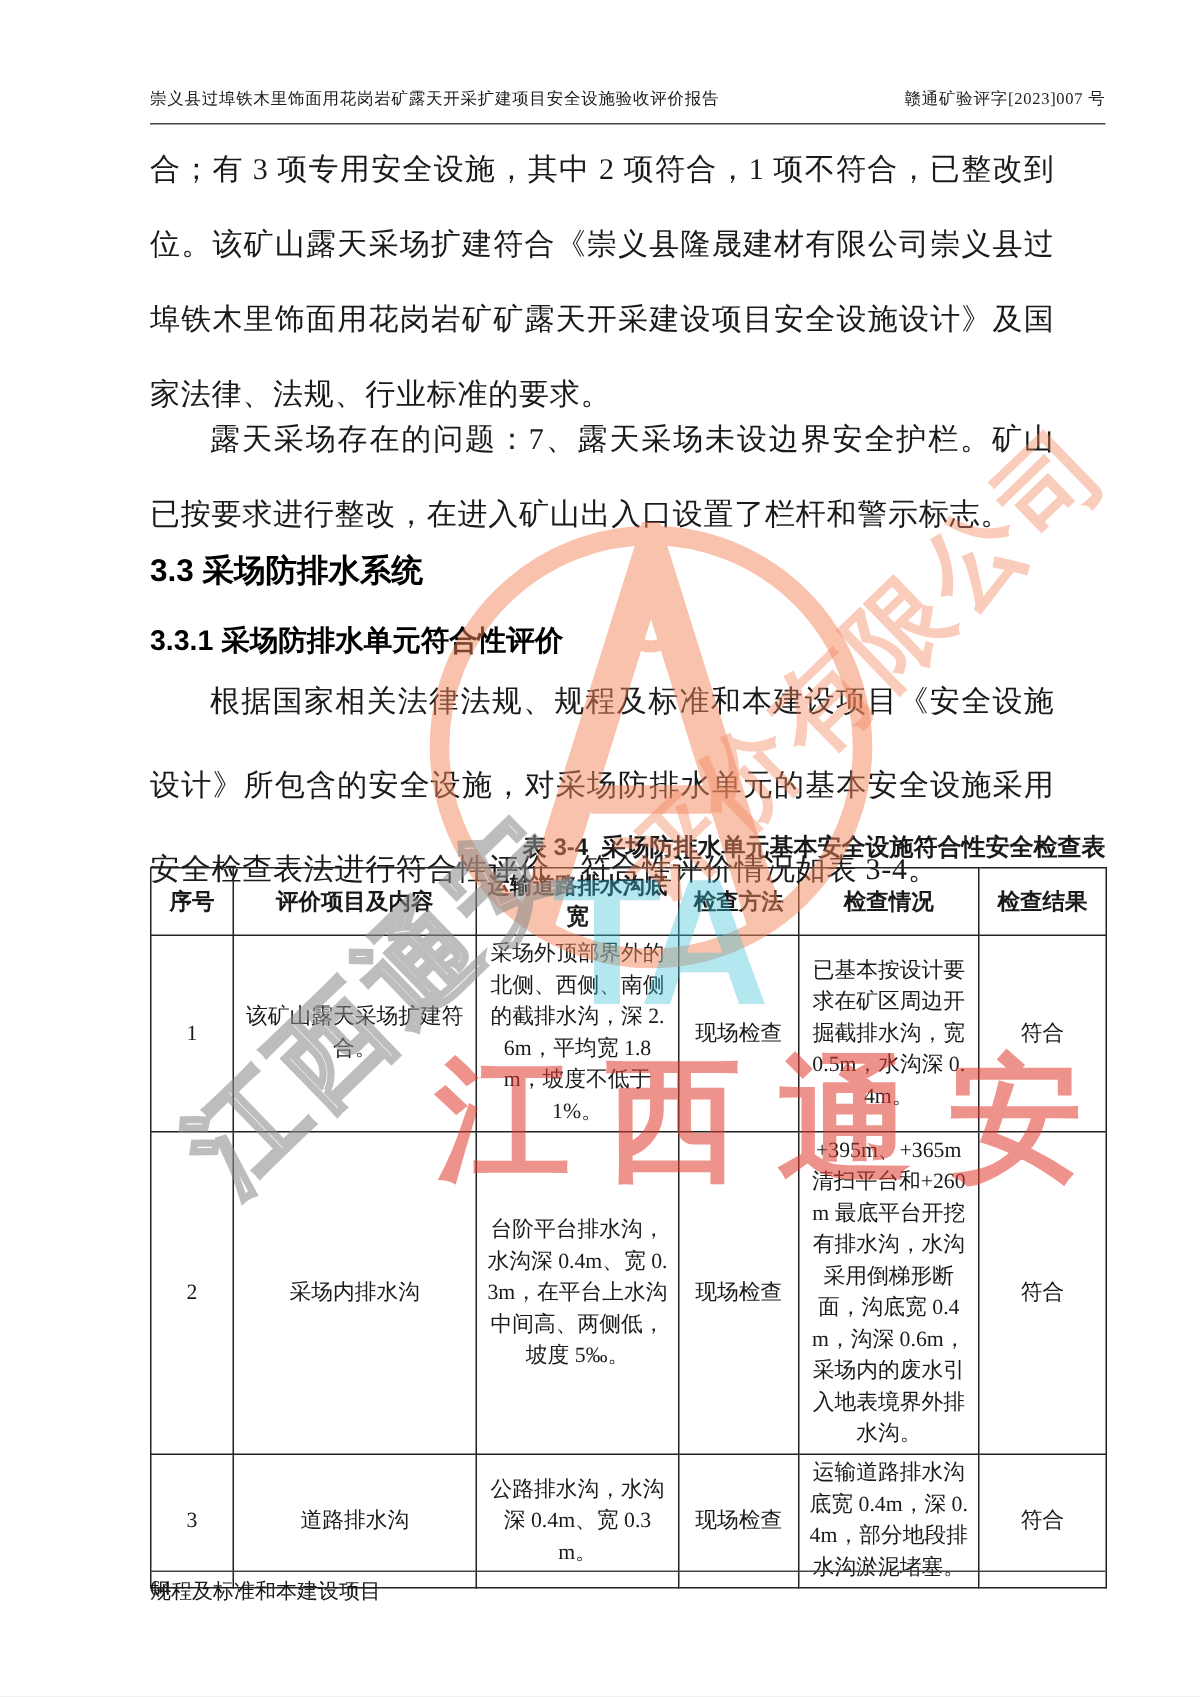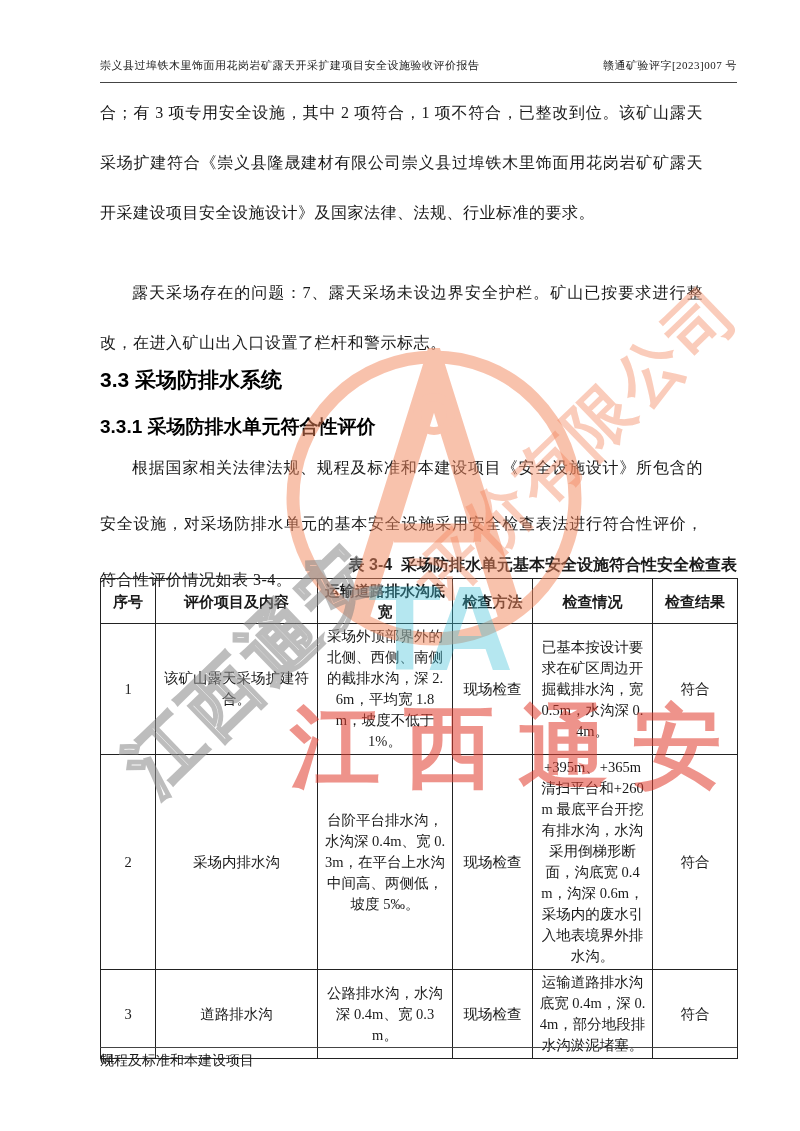--- a/index.html
+++ b/index.html
@@ -14,21 +14,21 @@
     display:flex;justify-content:space-between;align-items:flex-end;
     font-size:11px;letter-spacing:.5px;
   }
   .doc-header-rule{
     position:absolute;left:100px;width:637px;top:82px;
     border-top:1.6px solid #444;height:0;
   }
   
   .para{
     position:absolute;left:100px;width:603px;
-    font-size:16px;line-height:50px;letter-spacing:.5px;
+    font-size:20px;line-height:50px;letter-spacing:.5px;
     text-align:justify;text-justify:inter-ideograph;
   }
   .indent{text-indent:2em;}
   .heading{
     position:absolute;left:100px;
     font-family:"Liberation Sans","DejaVu Sans",sans-serif;
     font-weight:bold;color:#000000;
   }
   .h-1{top:366px;font-size:21px;}
   .h-2{top:414px;font-size:19px;}

